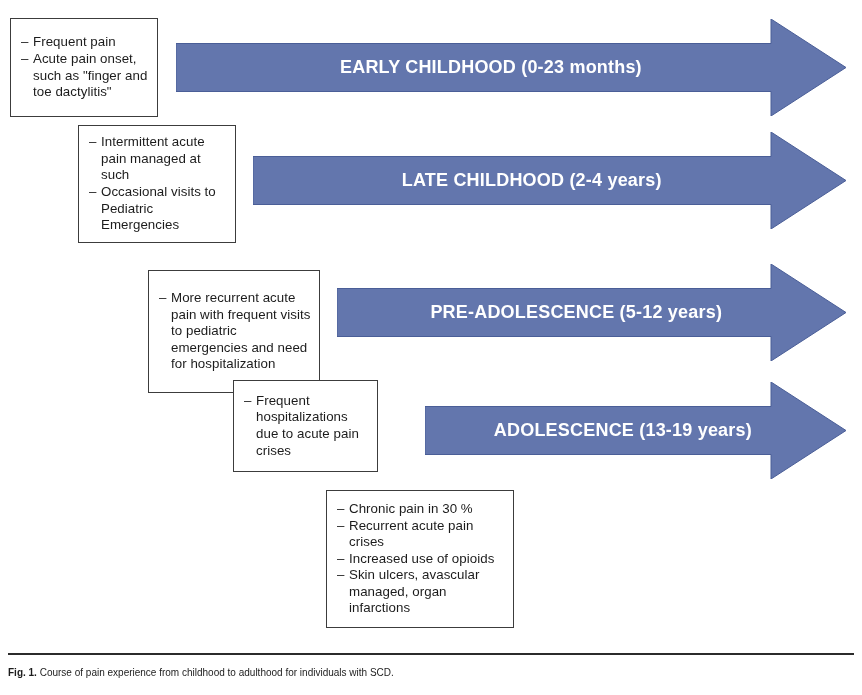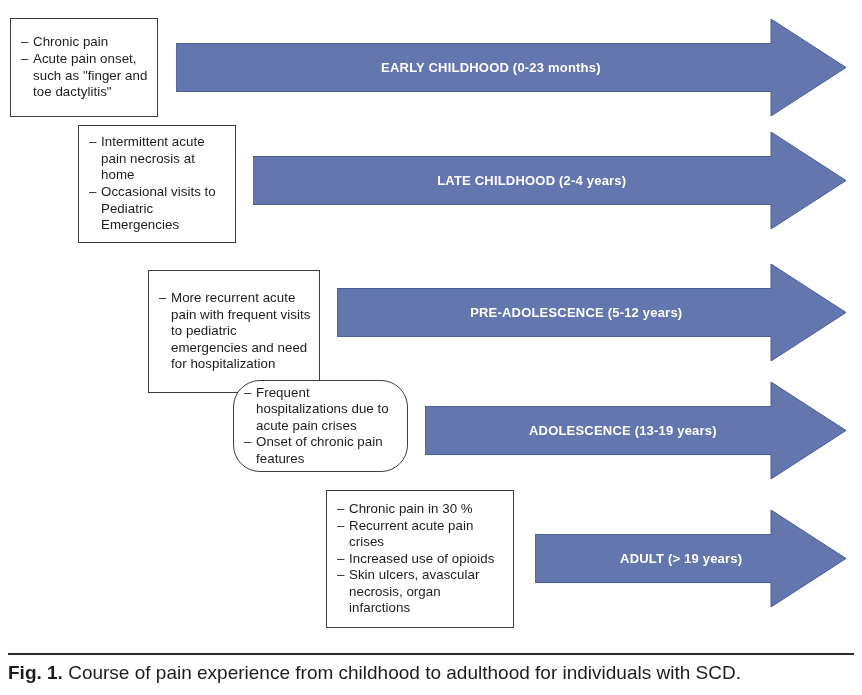--- a/index.html
+++ b/index.html
@@ -64,21 +64,21 @@
   .arrow-label {
     position: absolute;
     top: 0;
     left: 0;
     width: 100%;
     height: 100%;
     display: flex;
     align-items: center;
     justify-content: center;
     color: #ffffff;
-    font-size: 13px;
+    font-size: 18px;
     font-weight: bold;
     letter-spacing: 0.2px;
     pointer-events: none;
     padding-right: 6%;
     box-sizing: border-box;
   }
 
   
   #caption-rule {
     position: absolute;
@@ -87,21 +87,21 @@
     width: 846px;
     height: 1.5px;
     background: #2b2b2b;
   }
   #caption {
     position: absolute;
     left: 8px;
     top: 664px;
     width: 846px;
     color: #1c1c1c;
-    font-size: 19px;
+    font-size: 10px;
     line-height: 18px;
   }
   #caption .fig-label {
     font-weight: bold;
   }
 </style>
 </head>
 <body>
 
 <div id="figure">
@@ -127,60 +127,53 @@
     <div class="arrow-label">PRE-ADOLESCENCE (5-12 years)</div>
   </div>
 
   <div class="arrow" style="left:425px; top:382px; width:421px; height:97px;">
     <svg viewBox="0 0 421 97" preserveAspectRatio="none">
       <polygon points="0,24.5 346,24.5 346,0 421,48.5 346,97 346,72.5 0,72.5" fill="#6376AD" stroke="#4A5E97" stroke-width="1"></polygon>
     </svg>
     <div class="arrow-label">ADOLESCENCE (13-19 years)</div>
   </div>
 
-  <div class="arrow" style="left:535px; top:510px; width:311px; height:97px;">
-    <svg viewBox="0 0 311 97" preserveAspectRatio="none">
-      <polygon points="0,24.5 236,24.5 236,0 311,48.5 236,97 236,72.5 0,72.5" fill="#6376AD" stroke="#4A5E97" stroke-width="1"></polygon>
-    </svg>
-    <div class="arrow-label">ADULT (&gt; 19 years)</div>
-  </div>
 
   <div class="callout" style="left:10px; top:18px; width:148px; height:99px;">
     <ul>
-      <li>Chronic pain</li>
+      <li>Frequent pain</li>
       <li>Acute pain onset, such as "finger and toe dactylitis"</li>
     </ul>
   </div>
 
   <div class="callout" style="left:78px; top:125px; width:158px; height:118px;">
     <ul>
-      <li>Intermittent acute pain necrosis at home</li>
+      <li>Intermittent acute pain managed at such</li>
       <li>Occasional visits to Pediatric Emergencies</li>
     </ul>
   </div>
 
   <div class="callout" style="left:148px; top:270px; width:172px; height:123px;justify-content:flex-end;">
     <ul>
       <li>More recurrent acute pain with frequent visits to pediatric emergencies and need for hospitalization</li>
     </ul>
   </div>
 
-  <div class="callout" style="left:233px; top:380px; width:175px; height:92px;border-radius:27px;">
+  <div class="callout" style="left:233px; top:380px; width:145px; height:92px;">
     <ul>
       <li>Frequent hospitalizations due to acute pain crises</li>
-      <li>Onset of chronic pain features</li>
     </ul>
   </div>
 
   <div class="callout" style="left:326px; top:490px; width:188px; height:138px;">
     <ul>
       <li>Chronic pain in 30 %</li>
       <li>Recurrent acute pain crises</li>
       <li>Increased use of opioids</li>
-      <li>Skin ulcers, avascular necrosis, organ infarctions</li>
+      <li>Skin ulcers, avascular managed, organ infarctions</li>
     </ul>
   </div>
 
   <div id="caption-rule"></div>
   <div id="caption">
     <span class="fig-label">Fig. 1.</span>
     <span>Course of pain experience from childhood to adulthood for individuals with SCD.</span>
   </div>
 
 </div>

